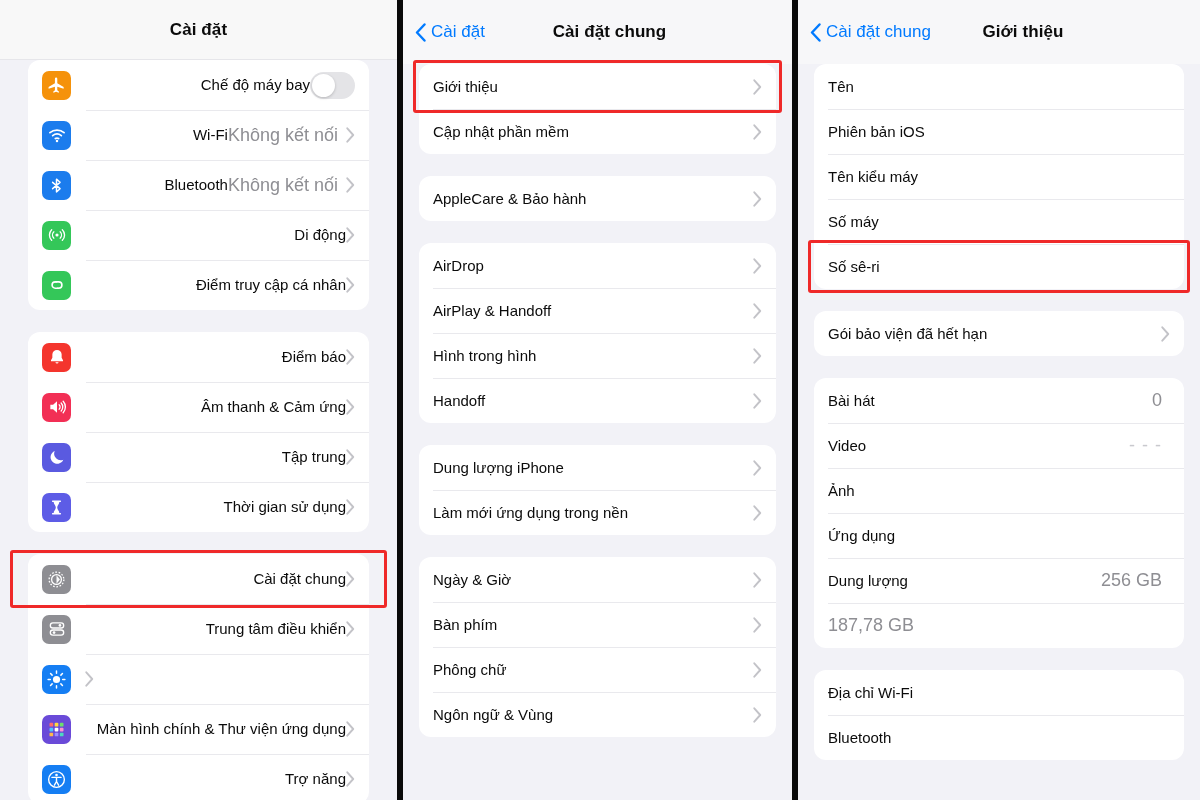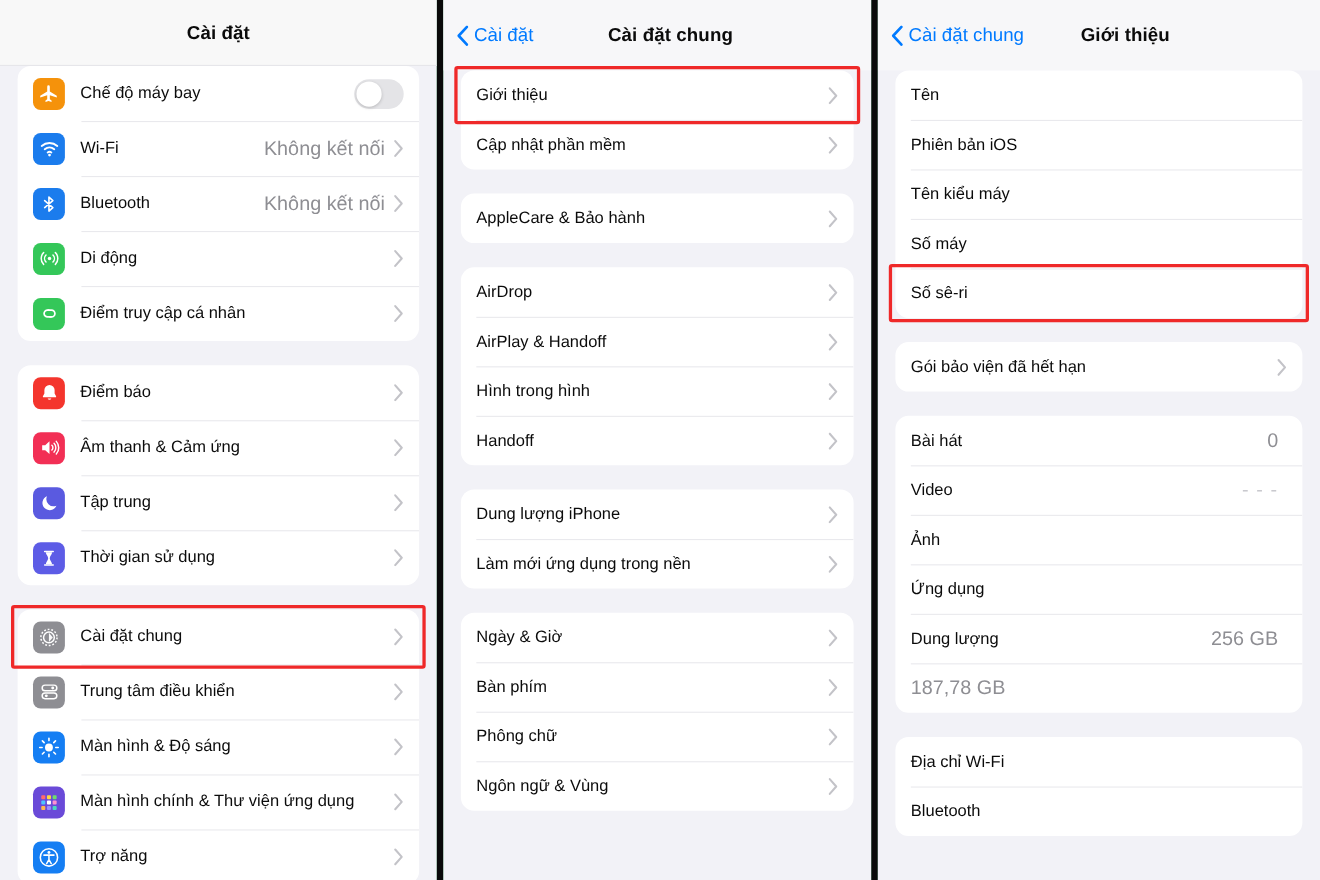--- a/index.html
+++ b/index.html
@@ -2,21 +2,21 @@
 <html><head>
 <meta charset="utf-8">
 <style>
   * { box-sizing: border-box; margin: 0; padding: 0; }
   html, body {
     width: 1200px; height: 800px;
     font-family: "Liberation Sans", sans-serif;
     background: #000;
     overflow: hidden;
   }
-  .screen { position: relative; width: 1200px; height: 800px; display: flex; background: #15803d; }
+  .screen { position: relative; width: 1200px; height: 800px; display: flex; background: #84cc16; }
 
   .panel { position: relative; height: 800px; background: #f2f2f7; overflow: hidden; }
   .panel-left   { width: 397px; }
   .divider      { width: 6px; background: #0a0a0a; height: 800px; flex: 0 0 6px; }
   .panel-mid    { width: 389px; }
   .panel-right  { width: 402px; }
 
   
   .hdr {
     position: relative; height: 64px;
@@ -31,21 +31,21 @@
     position: absolute; left: 12px; top: 50%; transform: translateY(-50%);
     display: flex; align-items: center; gap: 5px;
     color: #007aff; font-size: 17px; cursor: pointer;
   }
   .back-btn svg { display: block; }
   .hdr-mid .hdr-title { margin-left: 24px; }
   .hdr-right .hdr-title { margin-left: 48px; }
 
   
   .body { position: absolute; top: 64px; left: 0; right: 0; bottom: 0; padding: 0 16px; }
-  .panel-left .body { top: 60px; padding: 0 16px; }
+  .panel-left .body { top: 60px; padding: 0 28px; text-align: right; }
 
   .group {
     background: #ffffff; border-radius: 12px; overflow: hidden;
     margin-bottom: 22px;
   }
 
   .row {
     position: relative; display: flex; align-items: center;
     min-height: 45px; padding: 0 14px 0 14px;
     cursor: pointer;
@@ -281,21 +281,20 @@
           </div>
           <div class="row" id="settings-g2-r2">
             <span class="row-icon" style="background:#157ef3">
               <svg width="21" height="21" viewBox="0 0 24 24">
                 <circle cx="12" cy="12" r="4.1" fill="#ffffff"></circle>
                 <g stroke="#ffffff" stroke-width="1.7" stroke-linecap="round">
                   <path d="M12 2.4v2.5M12 19.1v2.5M2.4 12h2.5M19.1 12h2.5M5.2 5.2l1.8 1.8M17 17l1.8 1.8M18.8 5.2 17 7M7 17l-1.8 1.8"></path>
                 </g>
               </svg>
             </span>
-            <span class="row-label">Màn hình &amp; Độ sáng</span>
             <span class="chev">
               <svg width="9" height="16" viewBox="0 0 9 16">
                 <path d="M1.3 1.3 L7.2 8 L1.3 14.7" fill="none" stroke="#c3c3c8" stroke-width="1.9" stroke-linecap="round" stroke-linejoin="round"></path>
               </svg>
             </span>
           </div>
           <div class="row row-tall" id="settings-g2-r3">
             <span class="row-icon" style="background:#6a4ad8">
               <svg width="21" height="21" viewBox="0 0 24 24">
         <g>

